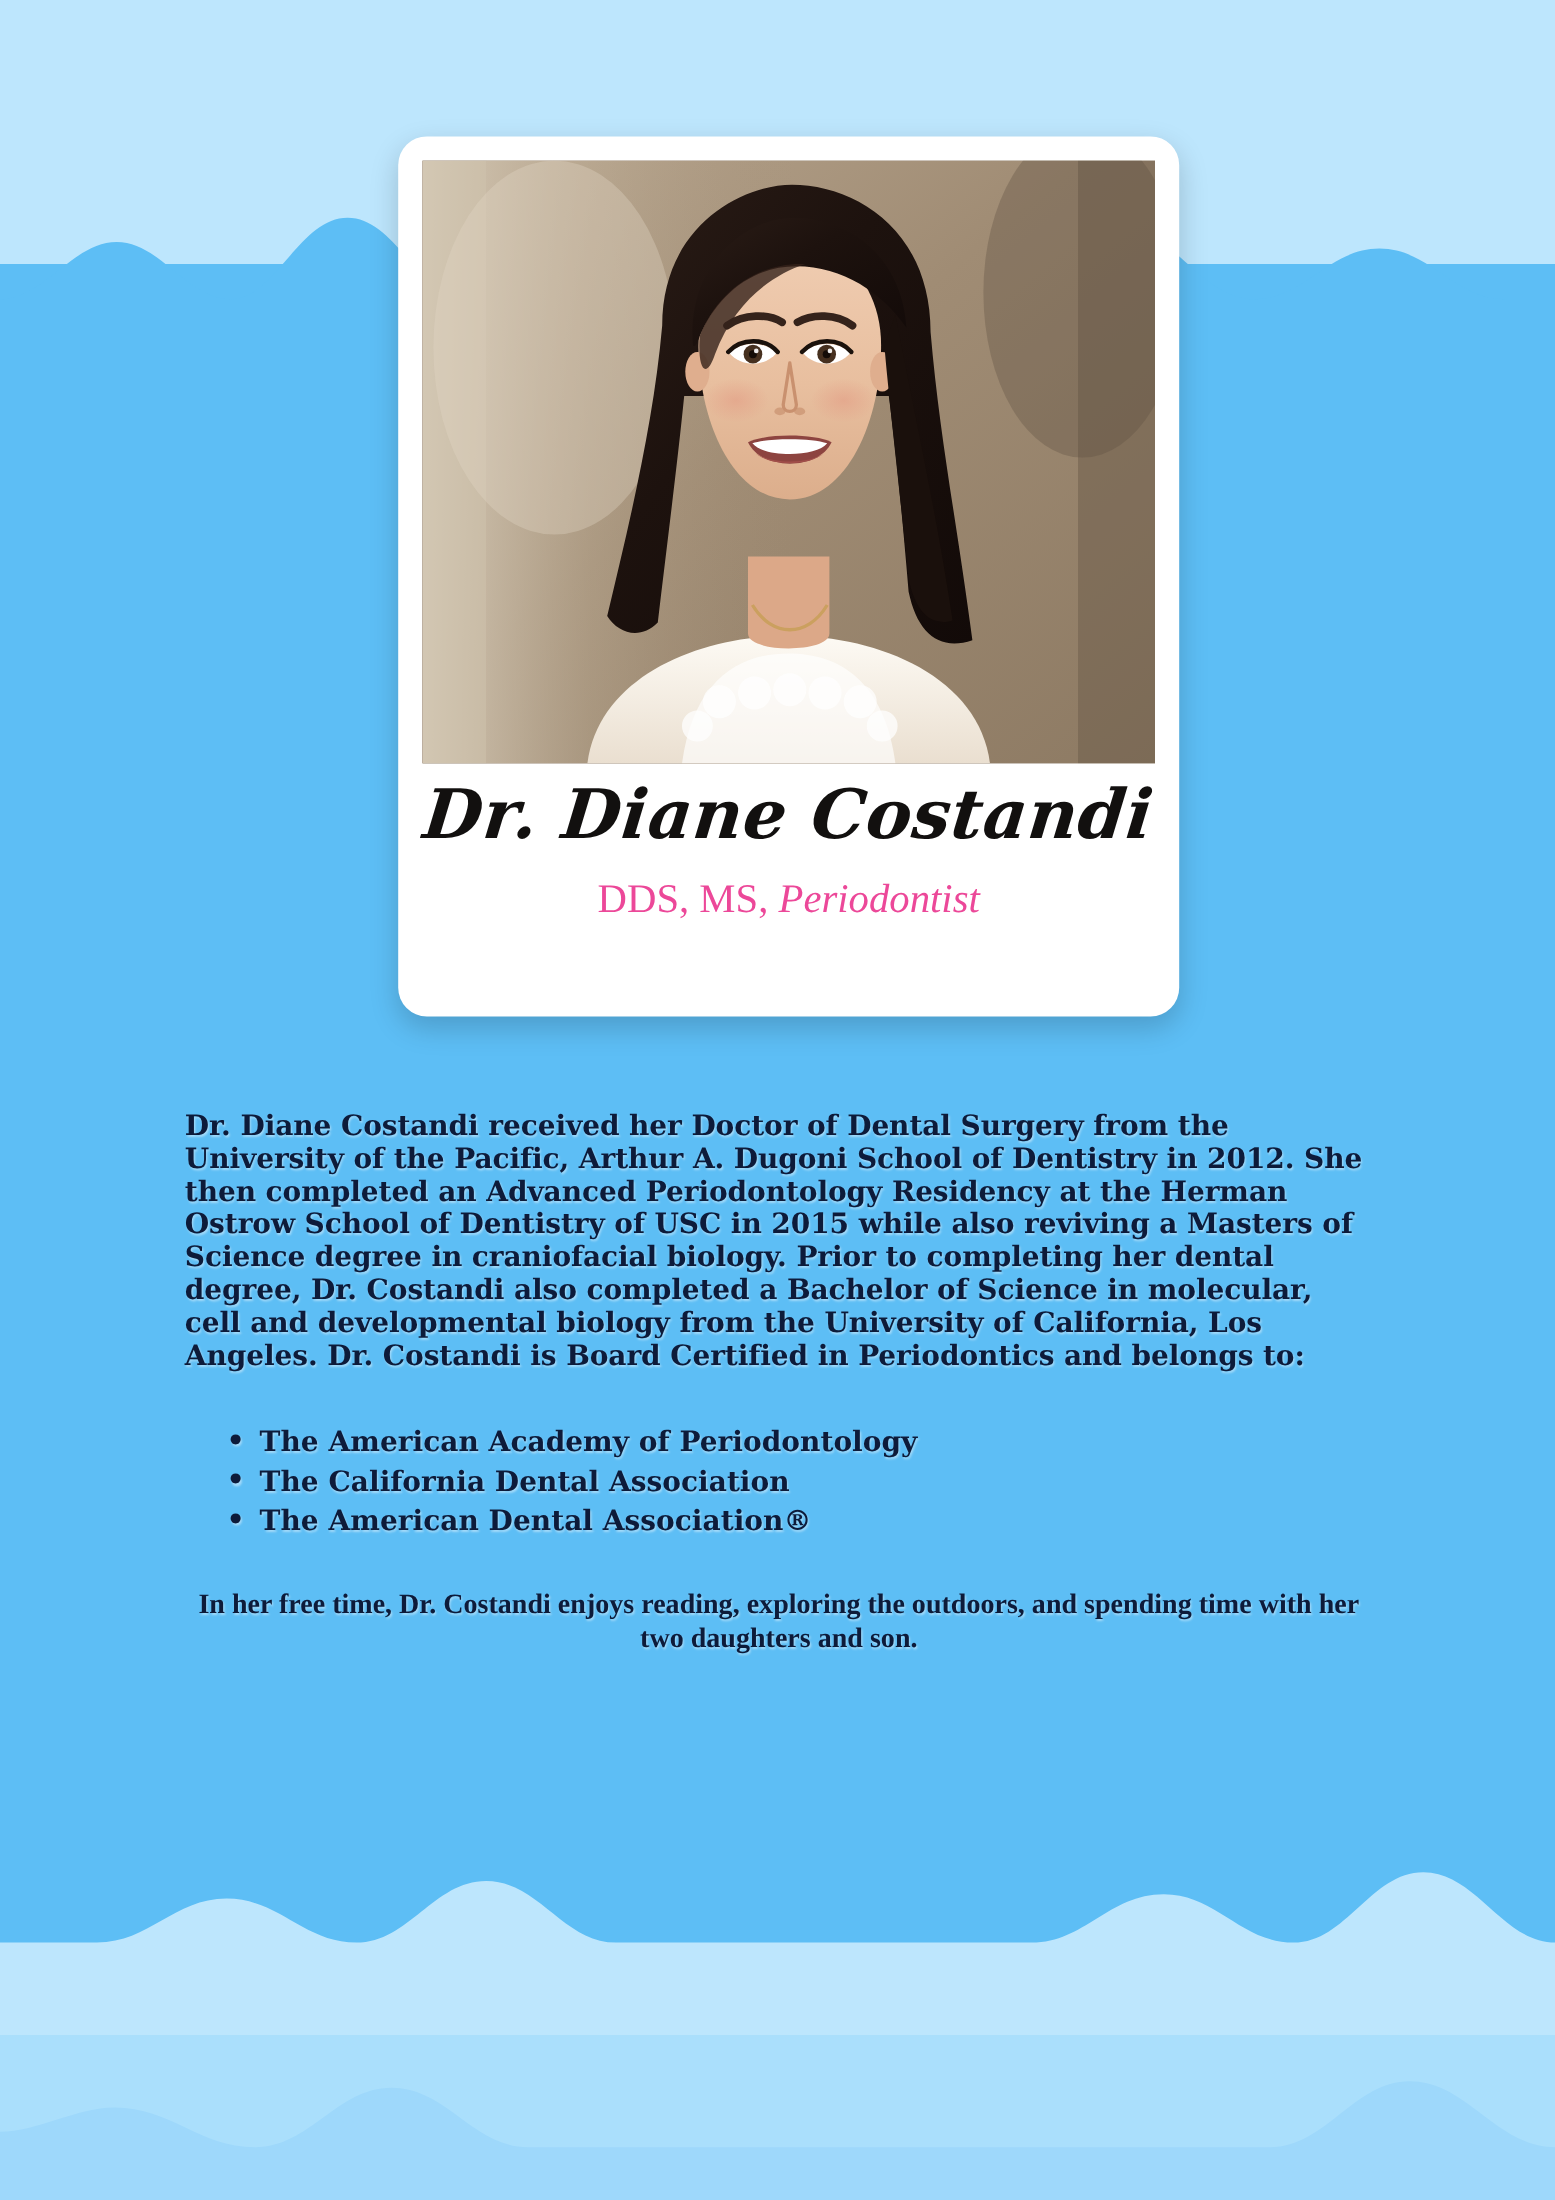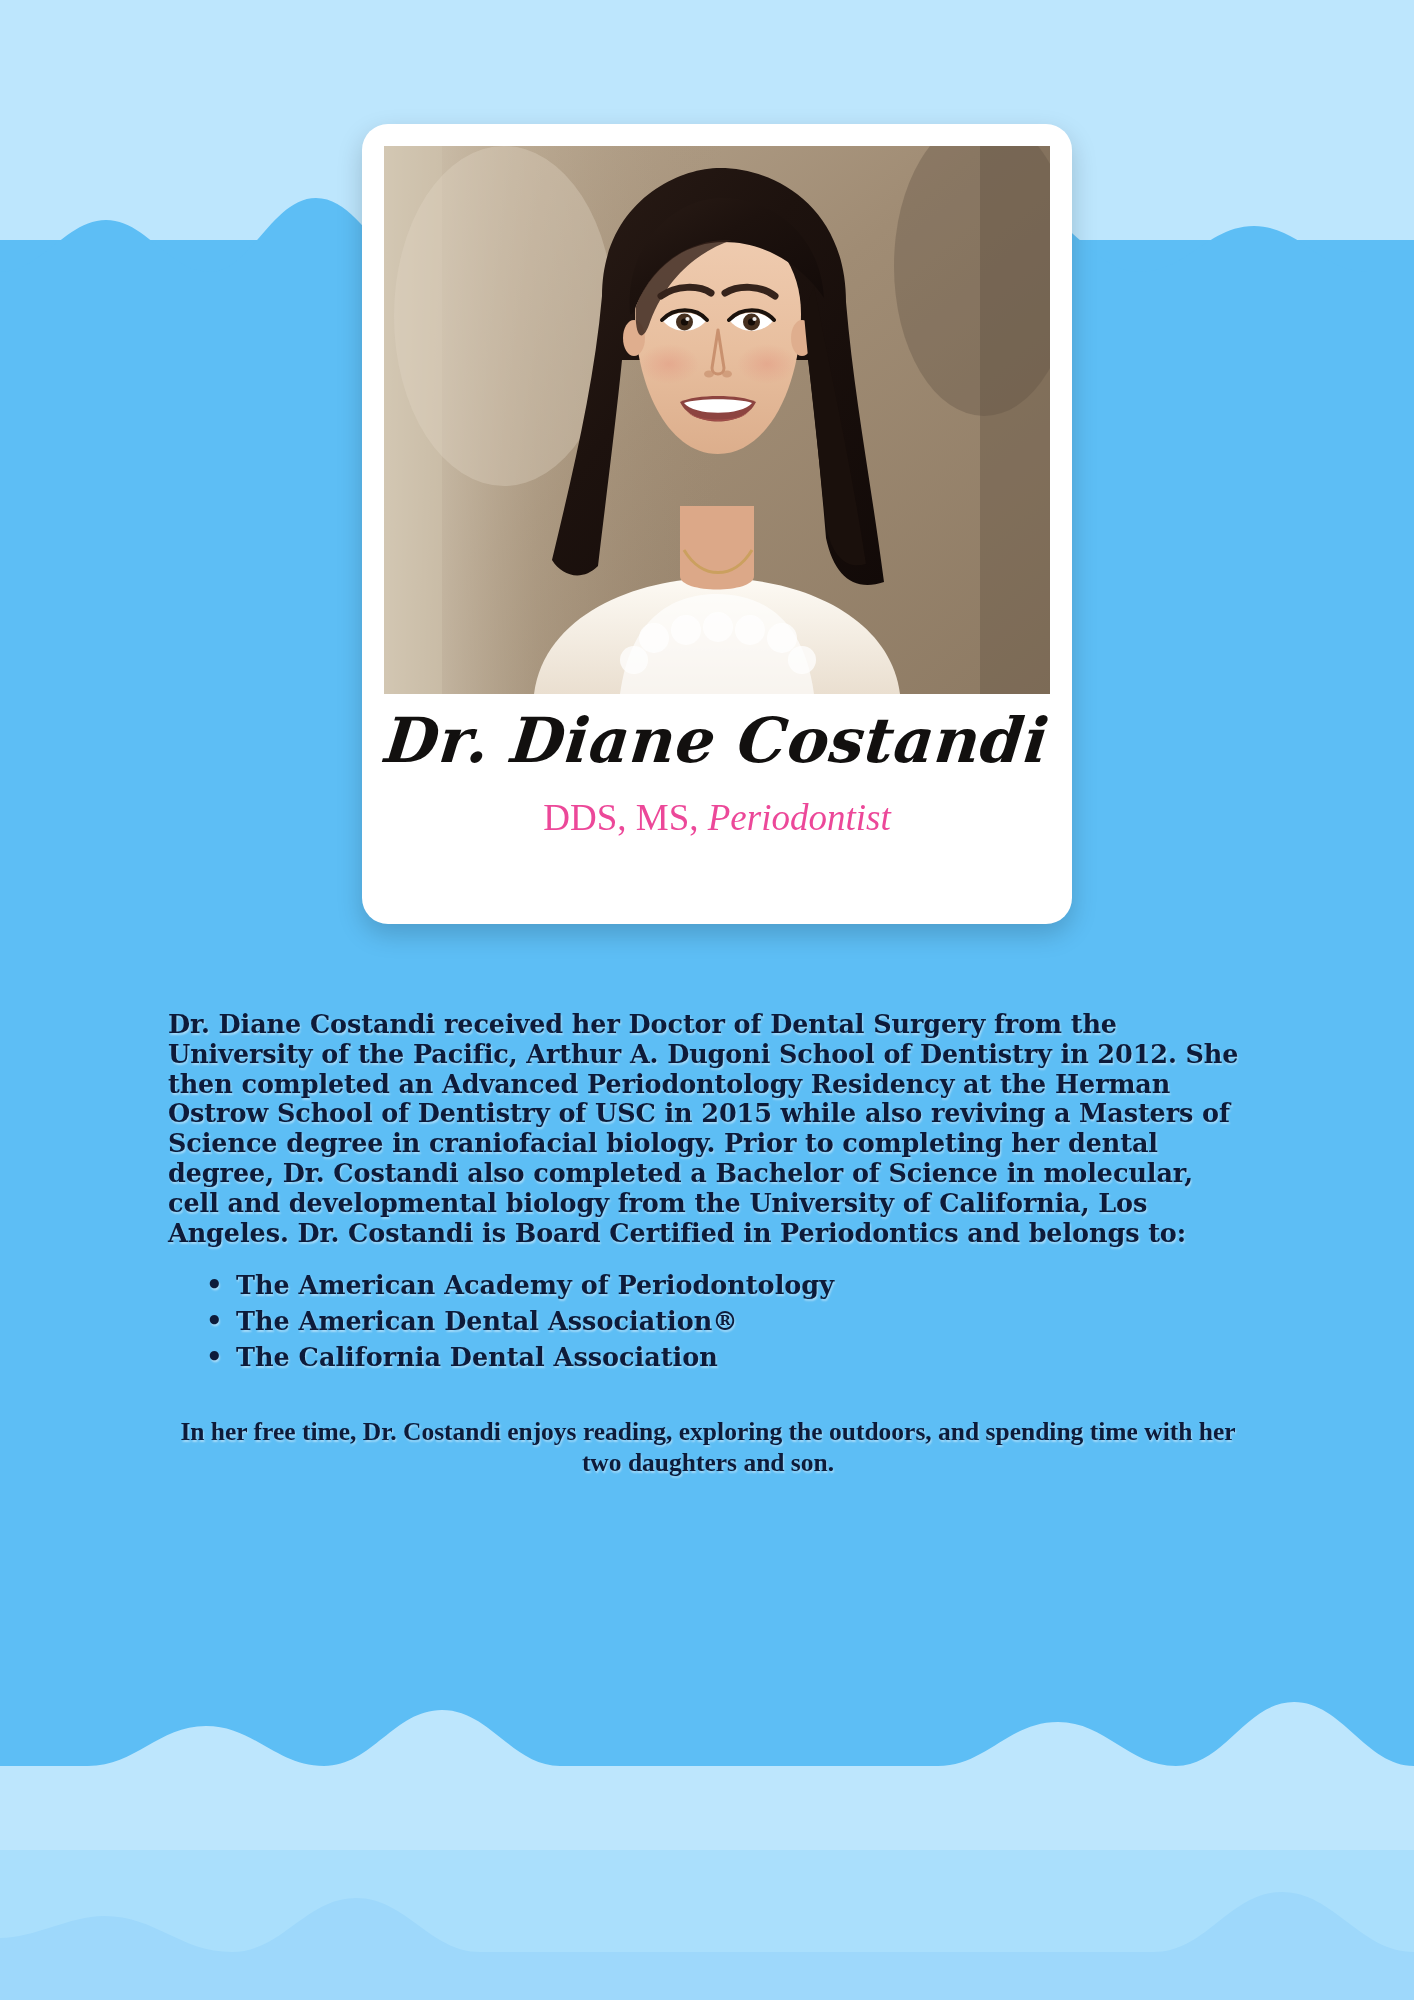--- a/index.html
+++ b/index.html
@@ -118,21 +118,21 @@
     text-shadow: 1px 2px 2px rgba(255,255,255,0.45);
   }
 
   #bio-paragraph {
     font-size: 25.5px;
     line-height: 1.17;
     letter-spacing: -0.1px;
   }
 
   #memberships {
-    margin-top: 18px;
+    margin-top: 44px;
     padding-left: 28px;
     list-style: none;
     font-size: 25.5px;
     line-height: 1.42;
   }
   #memberships li {
     position: relative;
     padding-left: 40px;
   }
   #memberships li::before {
@@ -300,18 +300,18 @@
     <span>DDS, MS, </span><span class="em">Periodontist</span>
   </div>
 </div>
 
 <div id="body-copy">
 
   <p id="bio-paragraph">Dr. Diane Costandi received her Doctor of Dental Surgery from the University of the Pacific, Arthur A. Dugoni School of Dentistry in 2012. She then completed an Advanced Periodontology Residency at the Herman Ostrow School of Dentistry of USC in 2015 while also reviving a Masters of Science degree in craniofacial biology. Prior to completing her dental degree, Dr. Costandi also completed a Bachelor of Science in molecular, cell and developmental biology from the University of California, Los Angeles. Dr. Costandi is Board Certified in Periodontics and belongs to:</p>
 
   <ul id="memberships">
     <li>The American Academy of Periodontology</li>
+    <li>The California Dental Association</li>
     <li>The American Dental Association®</li>
-    <li>The California Dental Association</li>
   </ul>
 
   <p id="closing-paragraph">In her free time, Dr. Costandi enjoys reading, exploring the outdoors, and spending time with her two daughters and son.</p>
 </div>
 
 </body></html>

